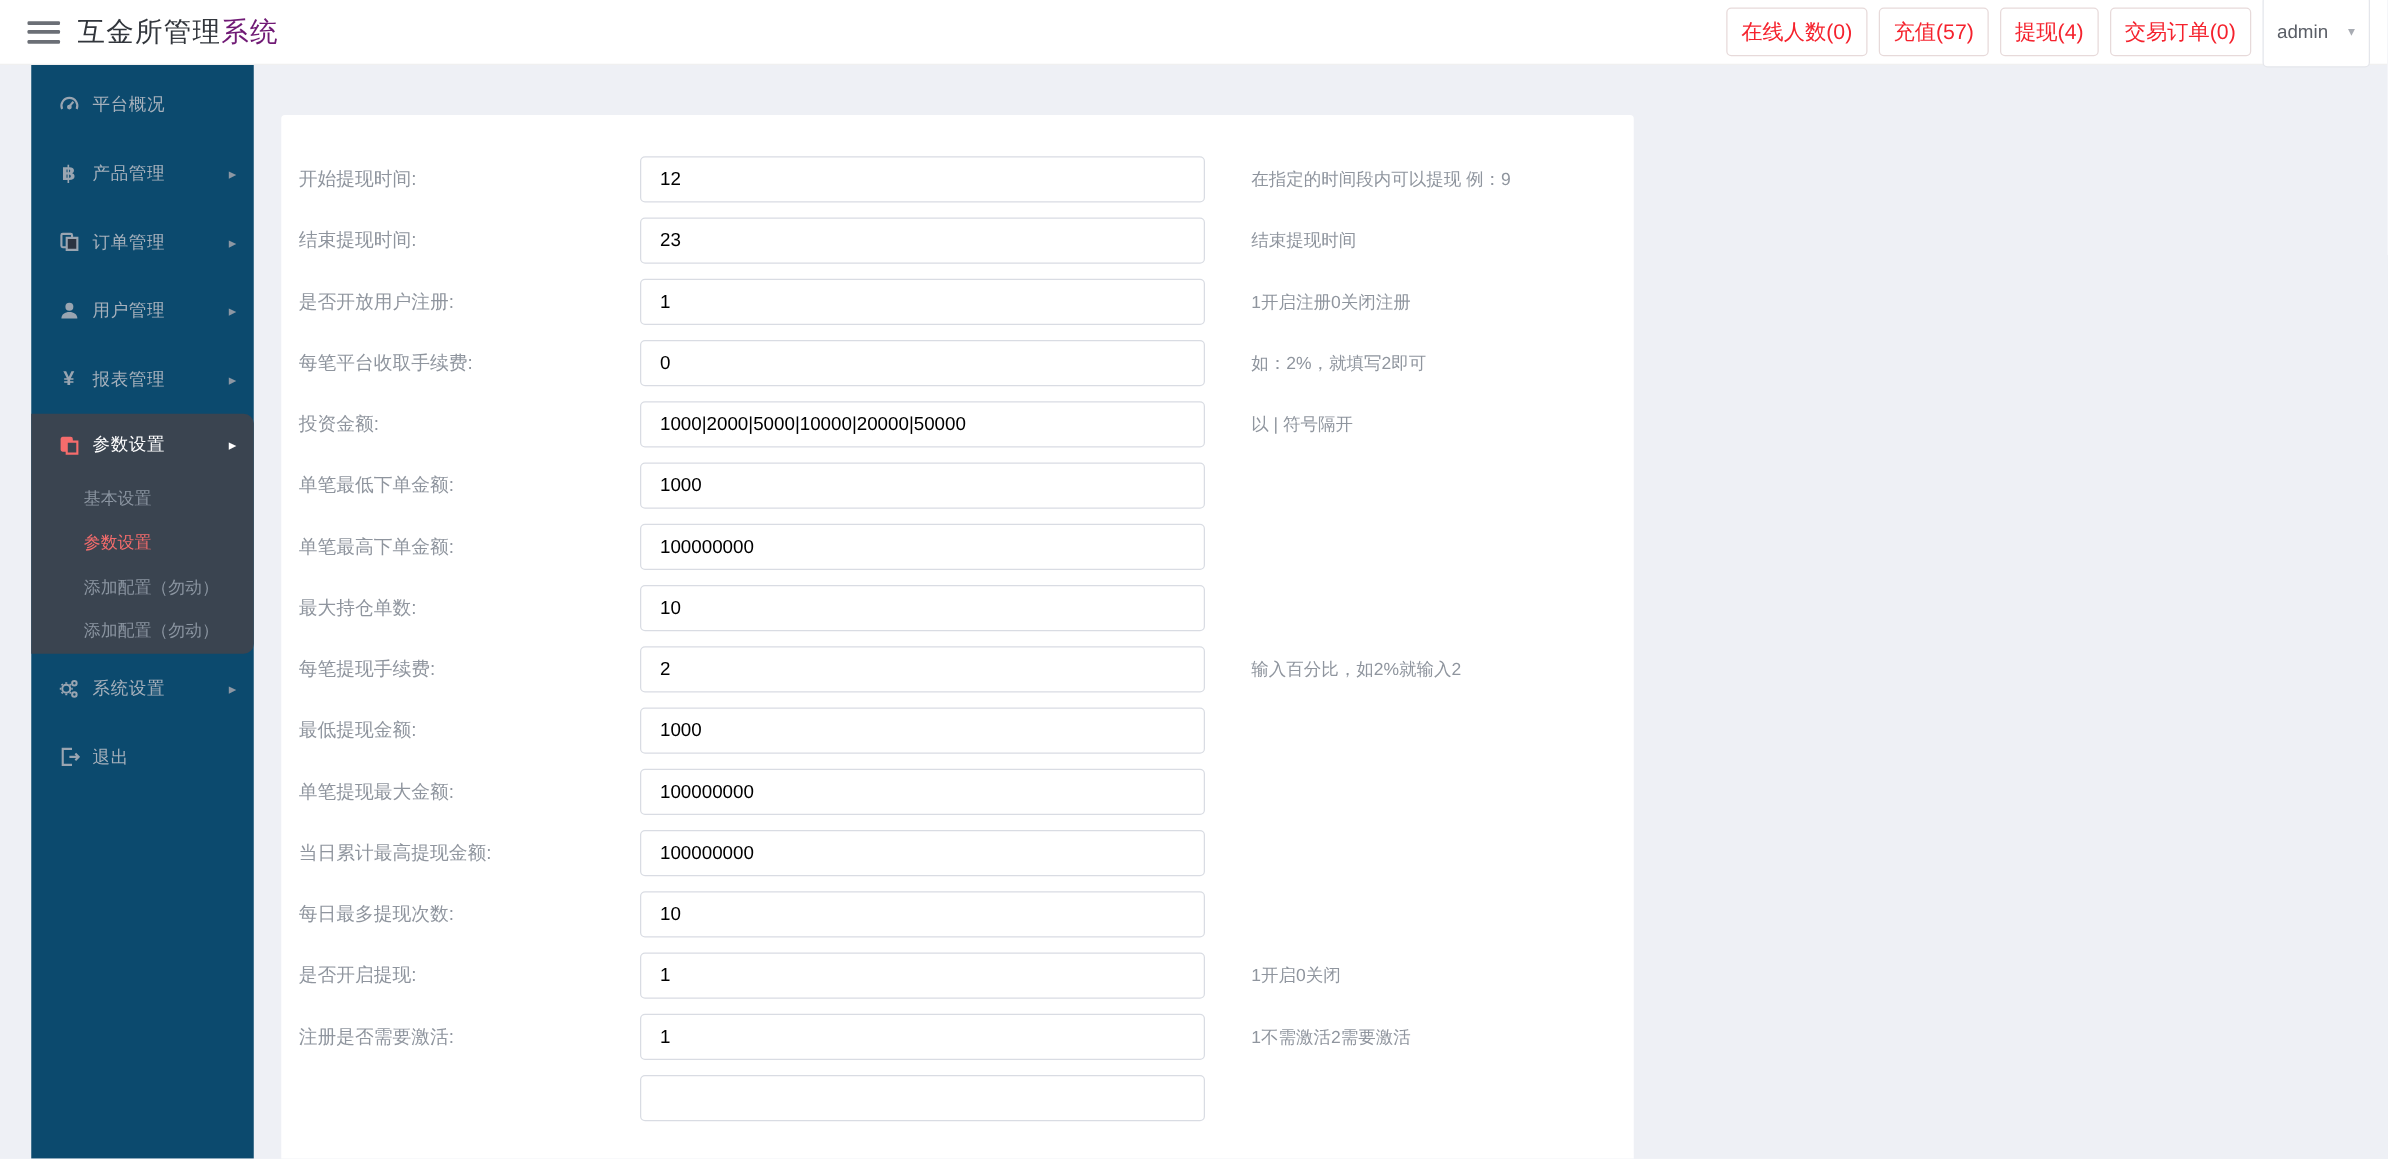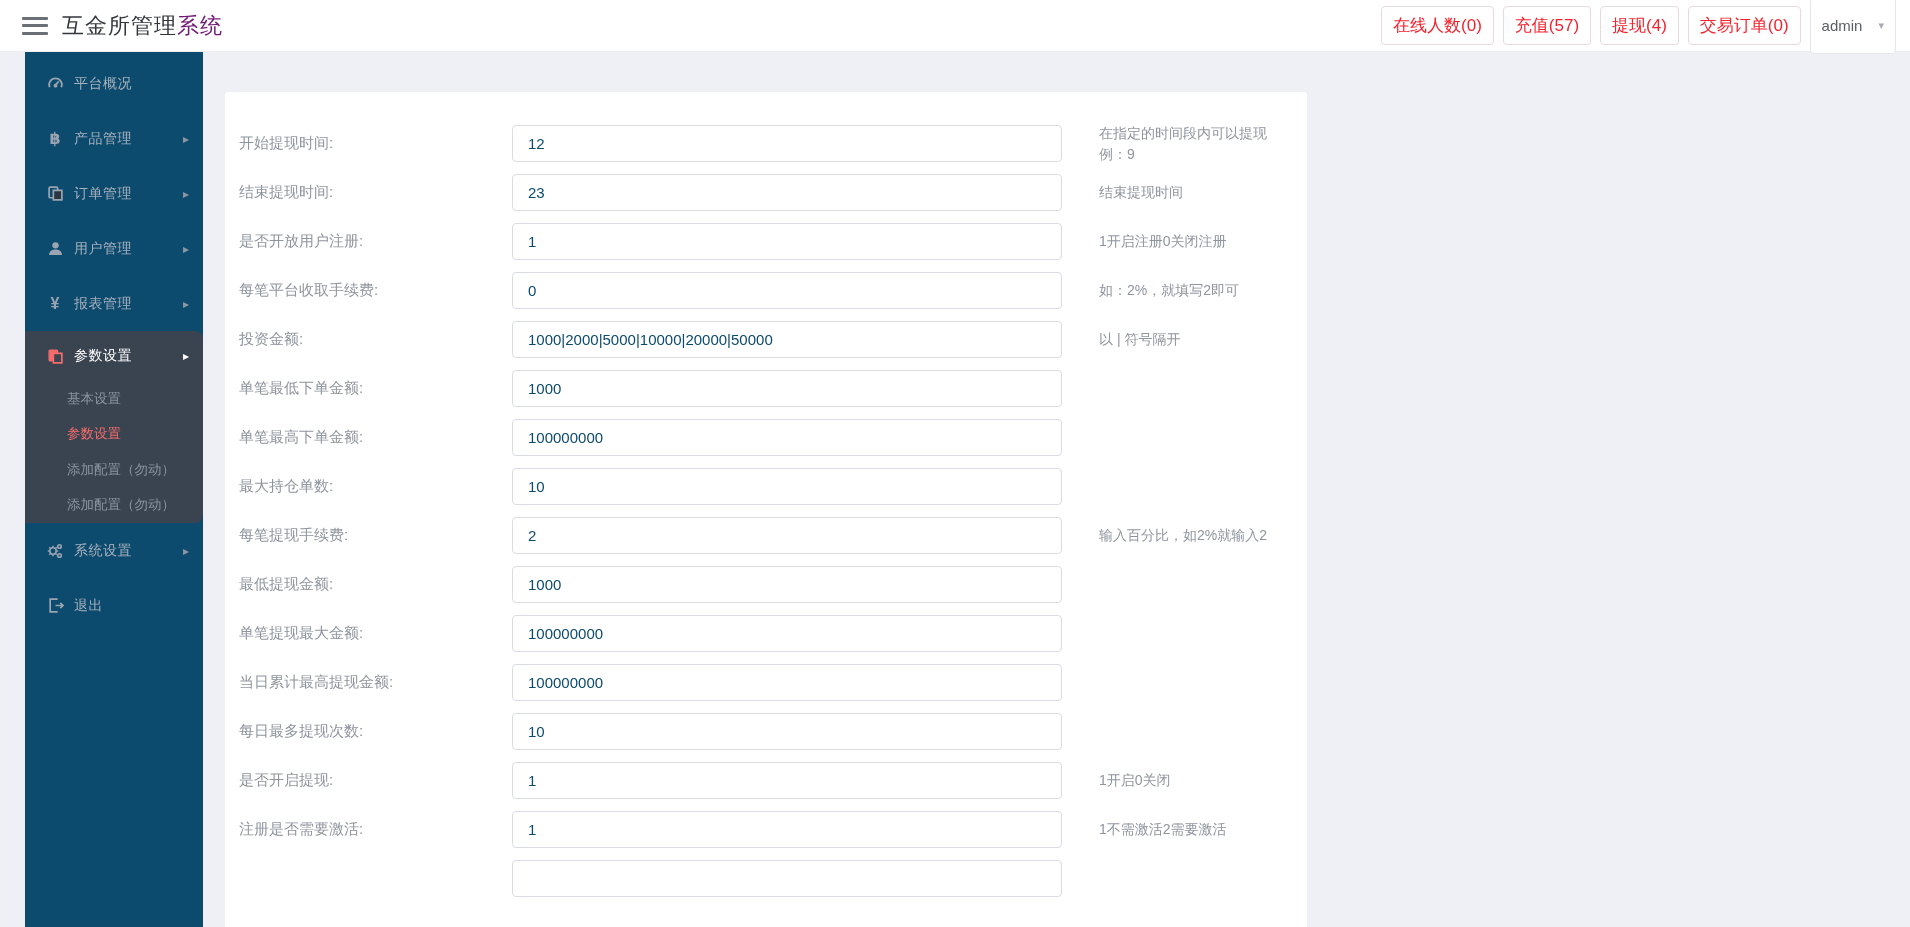--- a/index.html
+++ b/index.html
@@ -37,22 +37,22 @@
   .sub-item { height:35.5px; display:flex; align-items:center; padding-left:42px; font-size:13.5px;
               color:#8b95a1; cursor:pointer; }
   .sub-item.active { color:#f56c6c; }
   svg.sicon { stroke:#9aa5b1; fill:none; stroke-width:1.6; }
   .side-block svg.sicon-red { stroke:#f56c6c; fill:#f56c6c; }
 
   
   .panel { position:absolute; left:225px; top:92px; width:1082px; height:1000px; background:#fff; border-radius:3px; padding:33px 14px 0 14px; }
   .form-row { display:flex; align-items:center; height:37px; margin-bottom:12px; }
   .form-label { width:273px; flex:none; font-size:15px; color:#8f959e; padding-right:20px; }
-  .form-input { width:550px; height:37px; flex:none; border:1px solid #d9dce3; border-radius:4px;
-                padding:0 15px; font-size:15px; color:#0c4a6e; background:#fff; outline:none;
+  .form-input { width:452px; height:37px; flex:none; border:1px solid #d9dce3; border-radius:4px;
+                padding:0 15px; font-size:15px; color:#000000; background:#fff; outline:none;
                 font-family:inherit; }
   .form-hint { margin-left:37px; font-size:14px; color:#8f959e; width:268px; line-height:1.45; }
 
   
   .watermark { position:absolute; left:1472px; top:738px; width:340px; text-align:center; pointer-events:none; }
   .wm-cn { font-family:"DejaVu Serif","Liberation Serif",serif; font-style:italic; font-weight:bold;
            font-size:46px; color:#1a6be0; letter-spacing:10px; white-space:nowrap; }
   .wm-url { font-size:27px; font-weight:bold; color:#e60012; margin-top:2px; letter-spacing:0.5px; }
 </style>
 </head>

